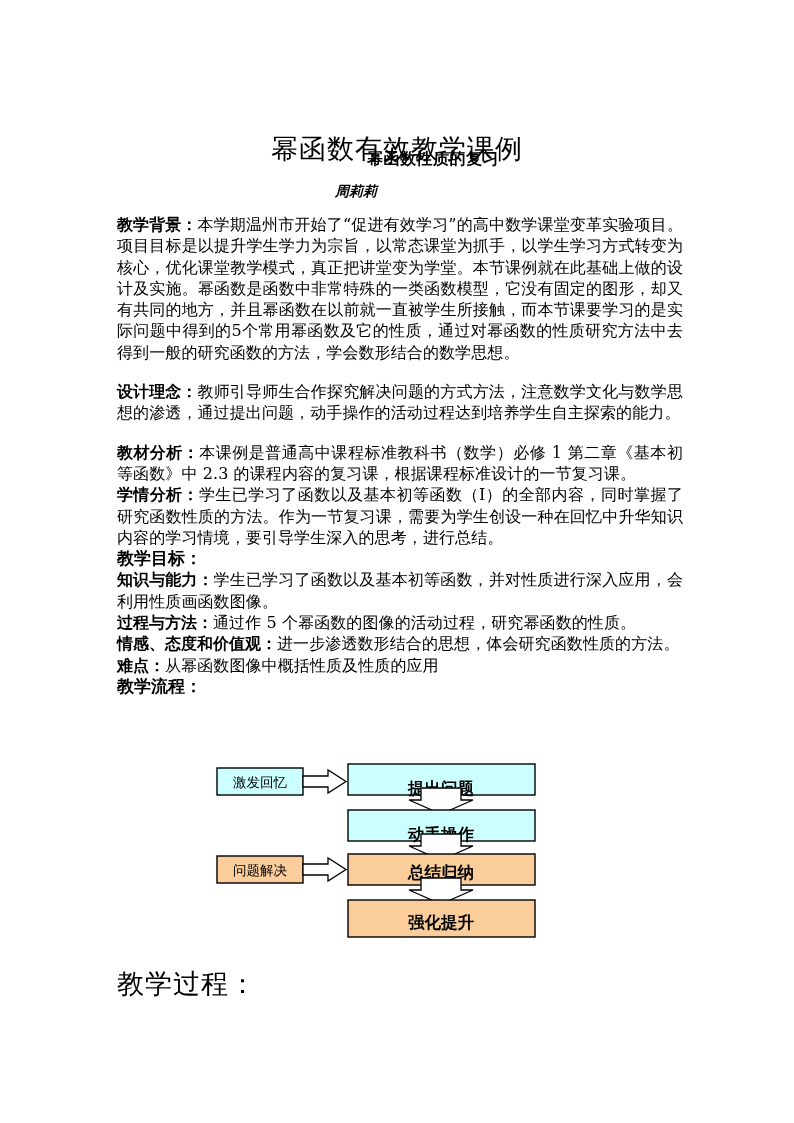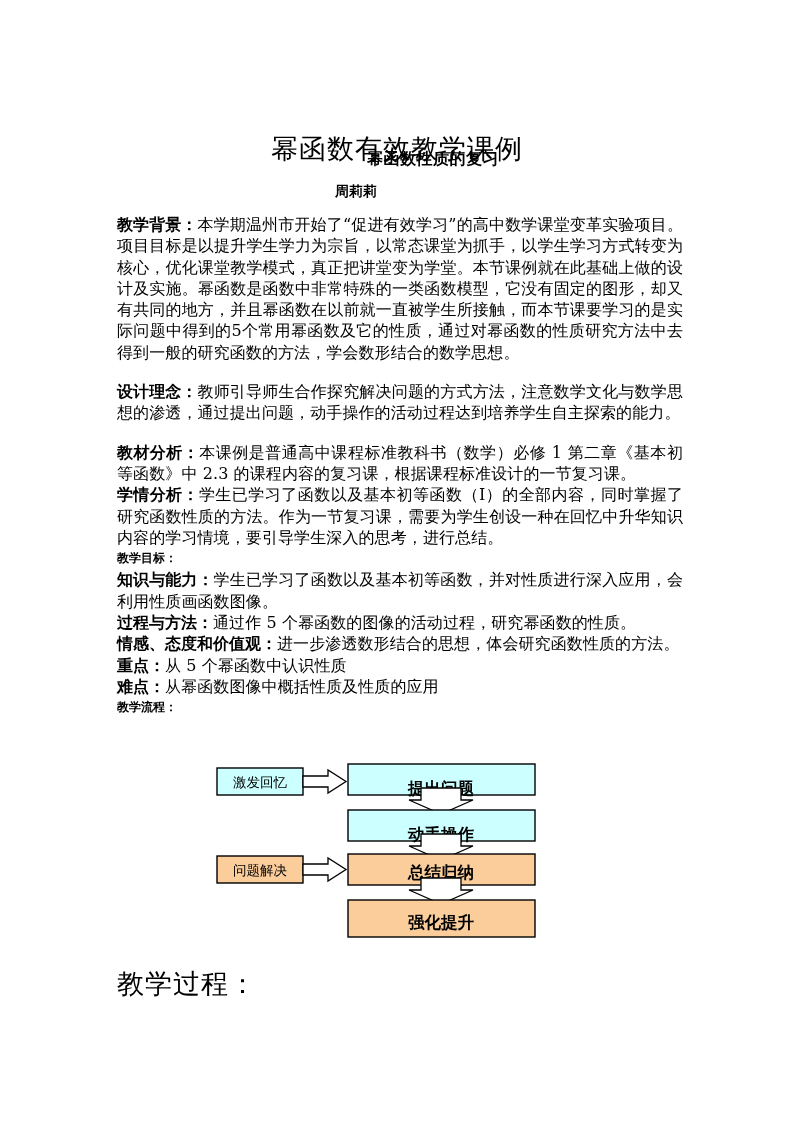--- a/index.html
+++ b/index.html
@@ -55,20 +55,21 @@
     position: absolute;
     left: 0;
     top: 181px;
     width: 652px;
     text-align: center;
     font-size: 14px;
     line-height: 20px;
     font-weight: 700;
     padding-left: 60px;
     box-sizing: border-box;
+    font-style: italic;
   }
 
   
   .body-area {
     position: absolute;
     left: 117px;
     top: 214px;
     width: 566px;
   }
   p.para {
@@ -86,21 +87,21 @@
   p.gap-sm {
     margin-top: 0px;
   }
   .lbl {
     font-weight: 700;
     font-family: "DejaVu Sans", "Liberation Sans", sans-serif;
     letter-spacing: 0px;
   }
   .heading-only {
     margin: 0;
-    font-size: 12px;
+    font-size: 17px;
     line-height: 21.3px;
     font-weight: 700;
     font-family: "DejaVu Sans", "Liberation Sans", sans-serif;
   }
 
   
   .flow {
     position: absolute;
     left: 0;
     top: 0;
@@ -143,21 +144,20 @@
     <p class="para gap-sm"><span class="lbl">学情分析：</span><span>学生已学习了函数以及基本初等函数（Ⅰ）的全部内容，同时掌握了研究函数性质的方法。作为一节复习课，需要为学生创设一种在回忆中升华知识内容的学习情境，要引导学生深入的思考，进行总结。</span></p>
 
     <p class="heading-only">教学目标：</p>
 
     <p class="para"><span class="lbl">知识与能力：</span><span>学生已学习了函数以及基本初等函数，并对性质进行深入应用，会利用性质画函数图像。</span></p>
 
     <p class="para"><span class="lbl">过程与方法：</span><span>通过作 5 个幂函数的图像的活动过程，研究幂函数的性质。</span></p>
 
     <p class="para"><span class="lbl">情感、态度和价值观：</span><span>进一步渗透数形结合的思想，体会研究函数性质的方法。</span></p>
 
-    <p class="para"><span class="lbl">重点：</span><span>从 5 个幂函数中认识性质</span></p>
 
     <p class="para"><span class="lbl">难点：</span><span>从幂函数图像中概括性质及性质的应用</span></p>
 
     <p class="heading-only">教学流程：</p>
   </div>
 
   <div class="flow">
     <svg width="794" height="1123" viewBox="0 0 794 1123" xmlns="http://www.w3.org/2000/svg">
 
       <rect x="217" y="768" width="86" height="27" fill="#CCFFFF" stroke="#000000" stroke-width="1.4"></rect>

